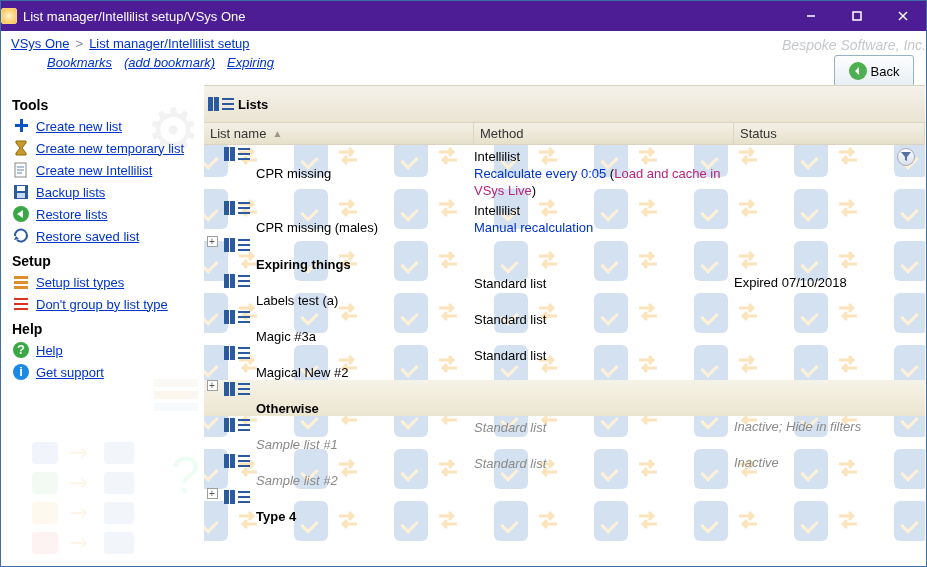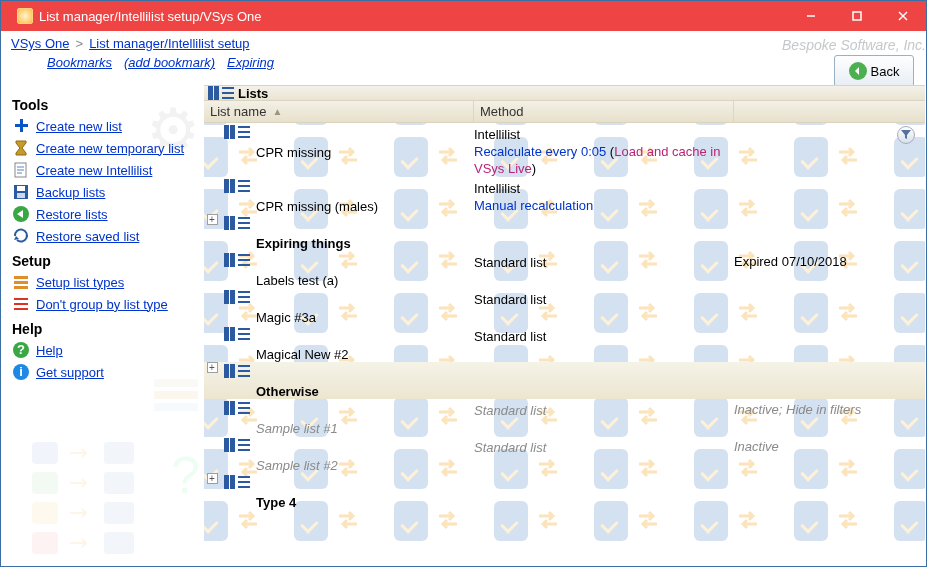--- a/index.html
+++ b/index.html
@@ -1,20 +1,20 @@
 <!DOCTYPE html>
 <html><head>
 <meta charset="utf-8">
 <style>
   * { box-sizing: border-box; font-family: "Segoe UI", Tahoma, sans-serif; font-size: 13px; }
   html, body { margin:0; padding:0; }
   body { background:#fff; width:927px; height:567px; overflow:hidden; border:1px solid #3a6ea5; position:relative; }
 
   
-  .titlebar { height:30px; background:#ef4444; color:#fff; display:flex; align-items:center; padding-left:16px; }
+  .titlebar { height:30px; background:#4c1d95; color:#fff; display:flex; align-items:center; padding-left:0; }
   .titlebar .appicon { width:16px; height:16px; margin-right:6px; border:1px solid #ffd27f; border-radius:2px; background:radial-gradient(circle,#fff3d6,#ffbd3c); }
   .titlebar .title { flex:1; font-size:13px; }
   .win-btn { width:46px; height:30px; display:flex; align-items:center; justify-content:center; color:#fff; cursor:default; }
 
   
   .crumb-row { padding:5px 10px 0 10px; display:flex; align-items:center; }
   .crumb-row a { color:#0033cc; text-decoration:underline; }
   .crumb-sep { color:#888; margin:0 6px; }
   .bk-row { padding:4px 10px 6px 10px; display:flex; gap:12px;margin-left:36px; }
   .bk-row a { color:#0033cc; font-style:italic; text-decoration:underline; }
@@ -45,37 +45,37 @@
 
   
   .main { flex:1; position:relative; }
   .bgpattern { position:absolute; inset:0; overflow:hidden; pointer-events:none; opacity:.30; }
   .bgpattern .motif-row { display:flex; gap:34px; margin-left:-10px; margin-bottom:12px; }
   .motif { display:flex; align-items:center; gap:8px; }
   .motif .shield { width:34px; height:40px; border-radius:6px; background:#729fd3; position:relative; }
   .motif .shield::after { content:""; position:absolute; left:8px; top:18px; width:12px; height:8px; border:3px solid #ffd27f; border-top:none; border-right:none; transform:rotate(-45deg); }
   .motif .arrows svg { width:24px; height:24px; stroke:#f5a623; stroke-width:3; fill:none; }
 
-  .panel-header { position:relative; height:16px; background:linear-gradient(#f4f1e9,#eae4d2); border:1px solid #d9d3bf; border-left:none; border-right:none; display:flex; align-items:center; padding-left:4px; z-index:1;}
+  .panel-header { position:relative; height:38px; background:linear-gradient(#f4f1e9,#eae4d2); border:1px solid #d9d3bf; border-left:none; border-right:none; display:flex; align-items:center; padding-left:4px; z-index:1;}
   .list-ico { width:28px; height:18px; display:inline-flex; align-items:center; }
   .list-ico svg { width:28px; height:18px; }
   .panel-header .title { font-weight:bold; margin-left:2px; }
 
   .col-header { position:relative; height:22px; background:linear-gradient(#f3f0e6,#e7e0cb); border-bottom:1px solid #d9d3bf; display:flex; z-index:1;}
   .col-header .col { display:flex; align-items:center; padding-left:6px; color:#333; border-right:1px solid #ddd5bd; }
   .col.name { width:270px; }
   .col.method { width:260px; }
   .col.status { flex:1; }
   .sort-arrow { margin-left:6px; color:#9d9581; font-size:10px; }
 
   .rows { position:relative; z-index:1; }
   .row { display:flex; align-items:flex-start; min-height:24px; }
   .row .tree { width:16px; display:flex; align-items:center; justify-content:center; color:#888; font-size:10px; }
   .row .ico-cell { width:36px; padding-left:4px; }
-  .row .name-cell { width:218px; padding-top:4px;margin-top:18px; }
+  .row .name-cell { width:218px; padding-top:21px; }
   .row .method-cell { width:260px; padding-top:3px; line-height:17px; }
   .row .status-cell { flex:1; padding-top:3px; }
   .row.bold .name-cell { font-weight:bold; }
   .row.shade { background:linear-gradient(#f5f2e7,#ece6d0); }
   .row.inactive .name-cell, .row.inactive .method-cell, .row.inactive .status-cell { color:#8a8a8a; font-style:italic; }
   .blue-txt { color:#0033cc; }
   .pink-txt { color:#bb2277; }
 
   .filter-ico { position:absolute; right:10px; top:3px; width:18px; height:18px; border-radius:50%; border:1px solid #aab; background:linear-gradient(#fff,#d7e0ec); display:flex; align-items:center; justify-content:center; z-index:2;}
   .filter-ico svg { width:10px; height:10px; fill:#5571a0; }
@@ -768,20 +768,23 @@
       <span class="title">Lists</span>
     </div>
 
     <div class="col-header">
       <div class="col name">
         <span>List name</span>
         <span class="sort-arrow">▲</span>
       </div>
       <div class="col method">
           <span>Method</span>
+        </div>
+      <div class="col status">
+          <span>Status</span>
         </div>
     </div>
 
     <div class="rows" id="rows">
         <div class="row" style="position: relative;">
           <div class="tree"></div>
           <div class="ico-cell"><span class="list-ico">
               <svg viewBox="0 0 28 18">
                 <rect x="0" y="2" width="5" height="14" fill="#2c5aa0"></rect>
                 <rect x="6" y="2" width="5" height="14" fill="#2c5aa0"></rect>

